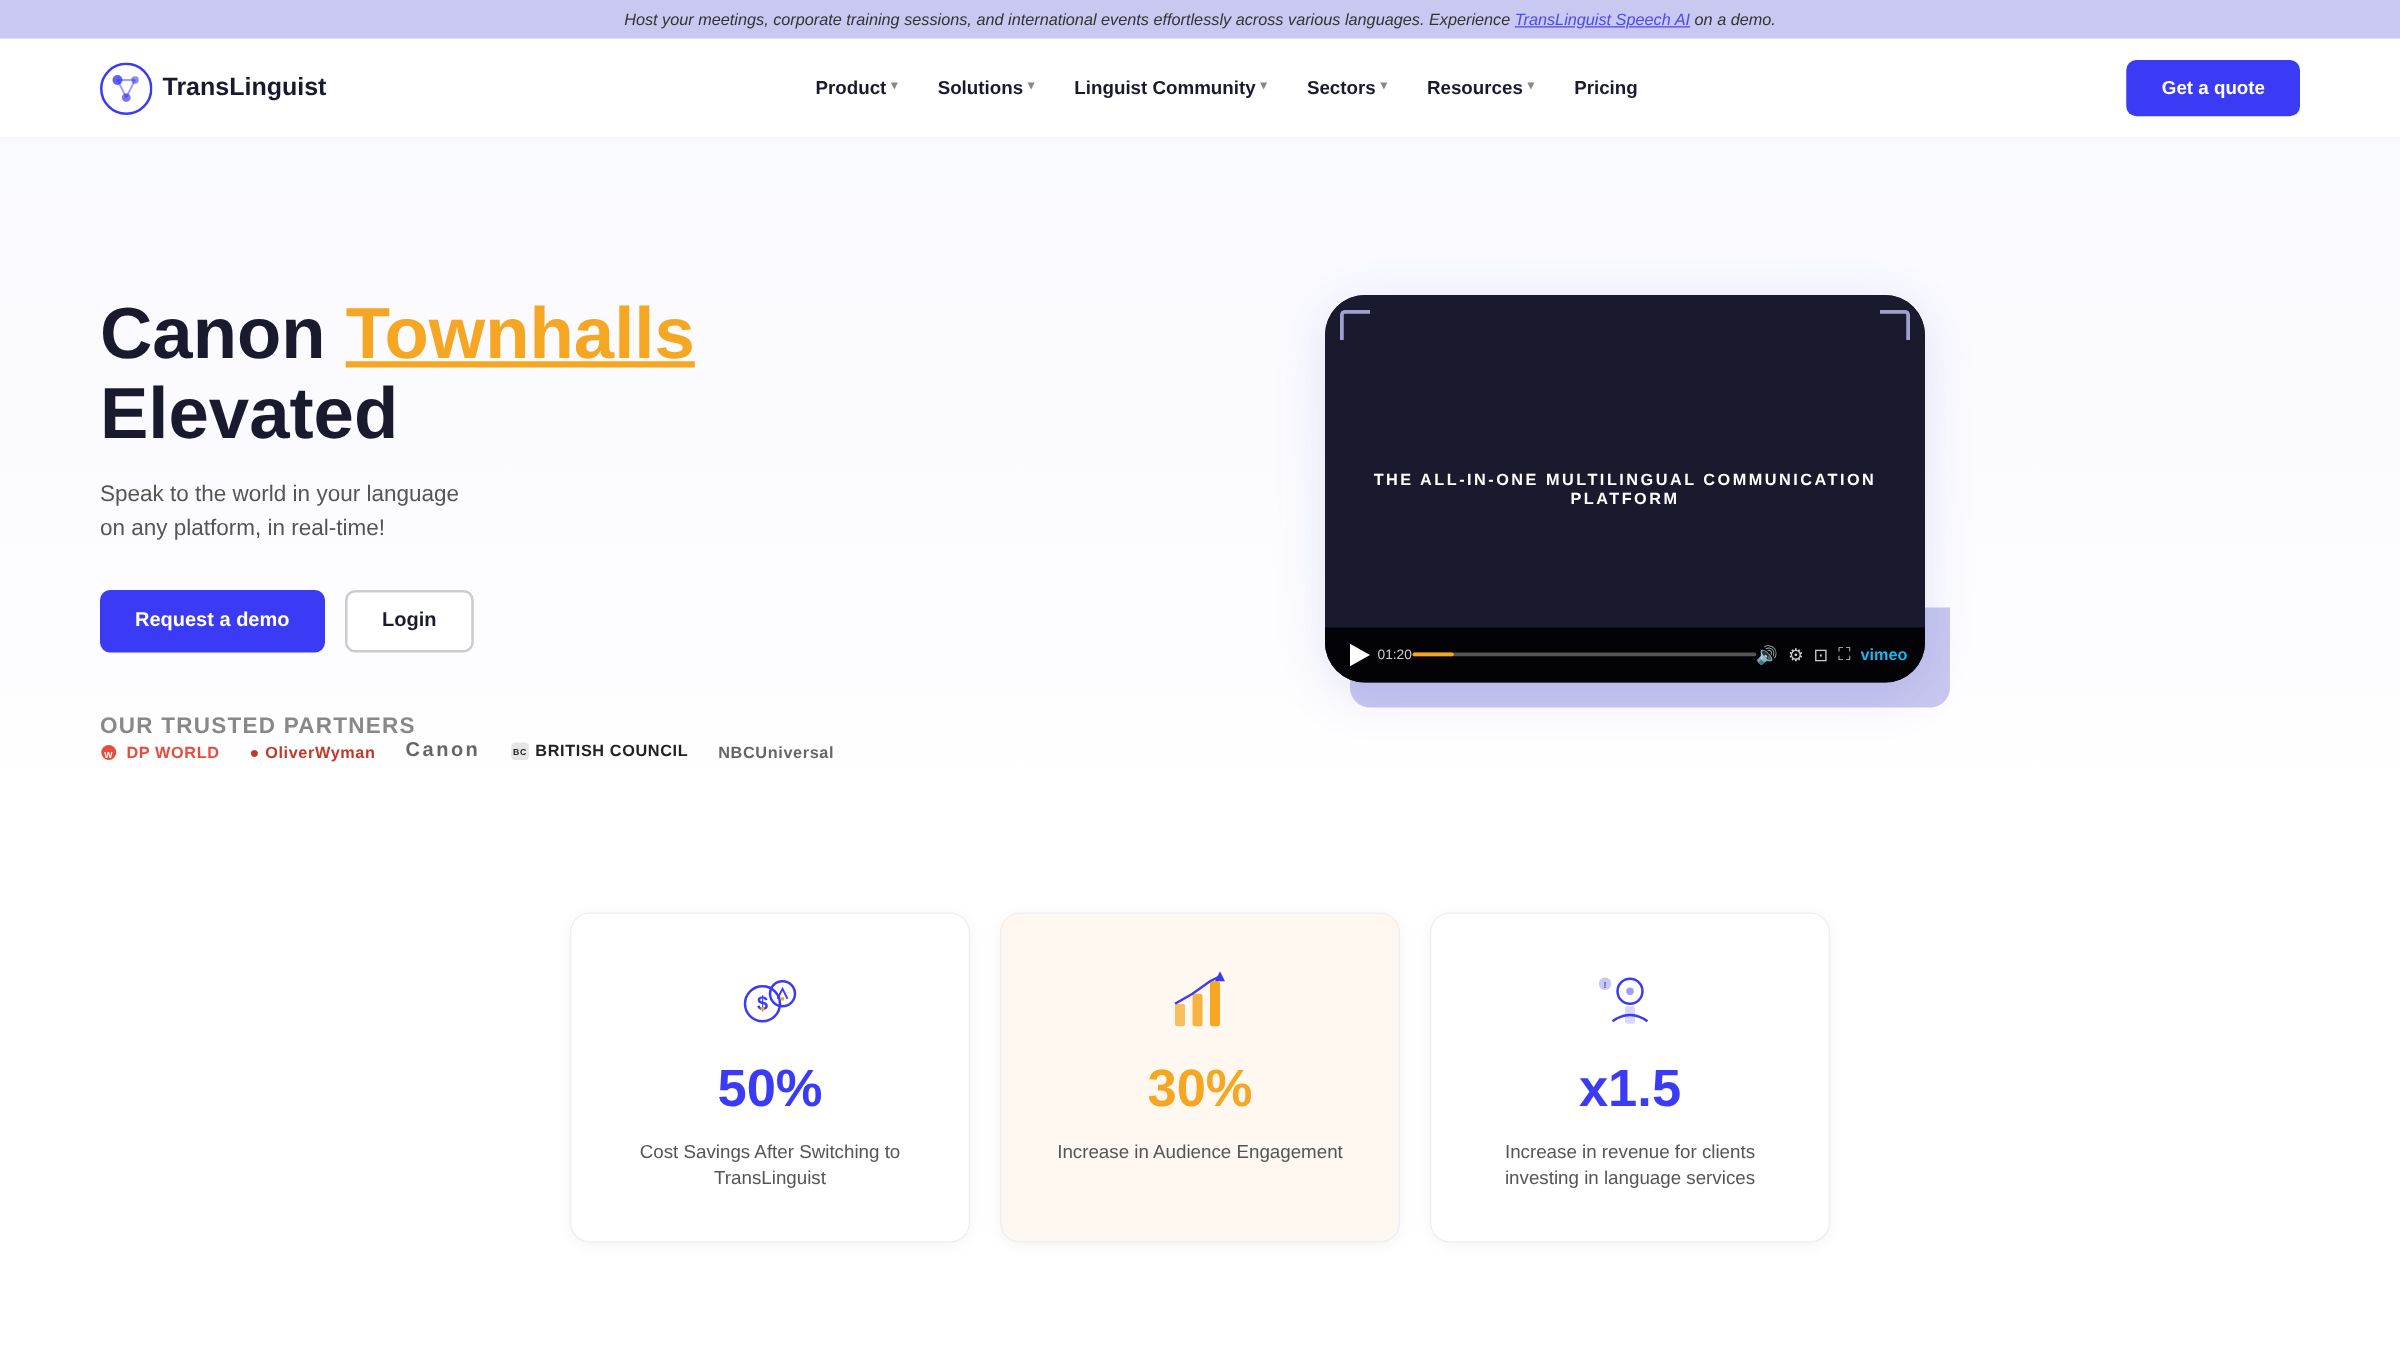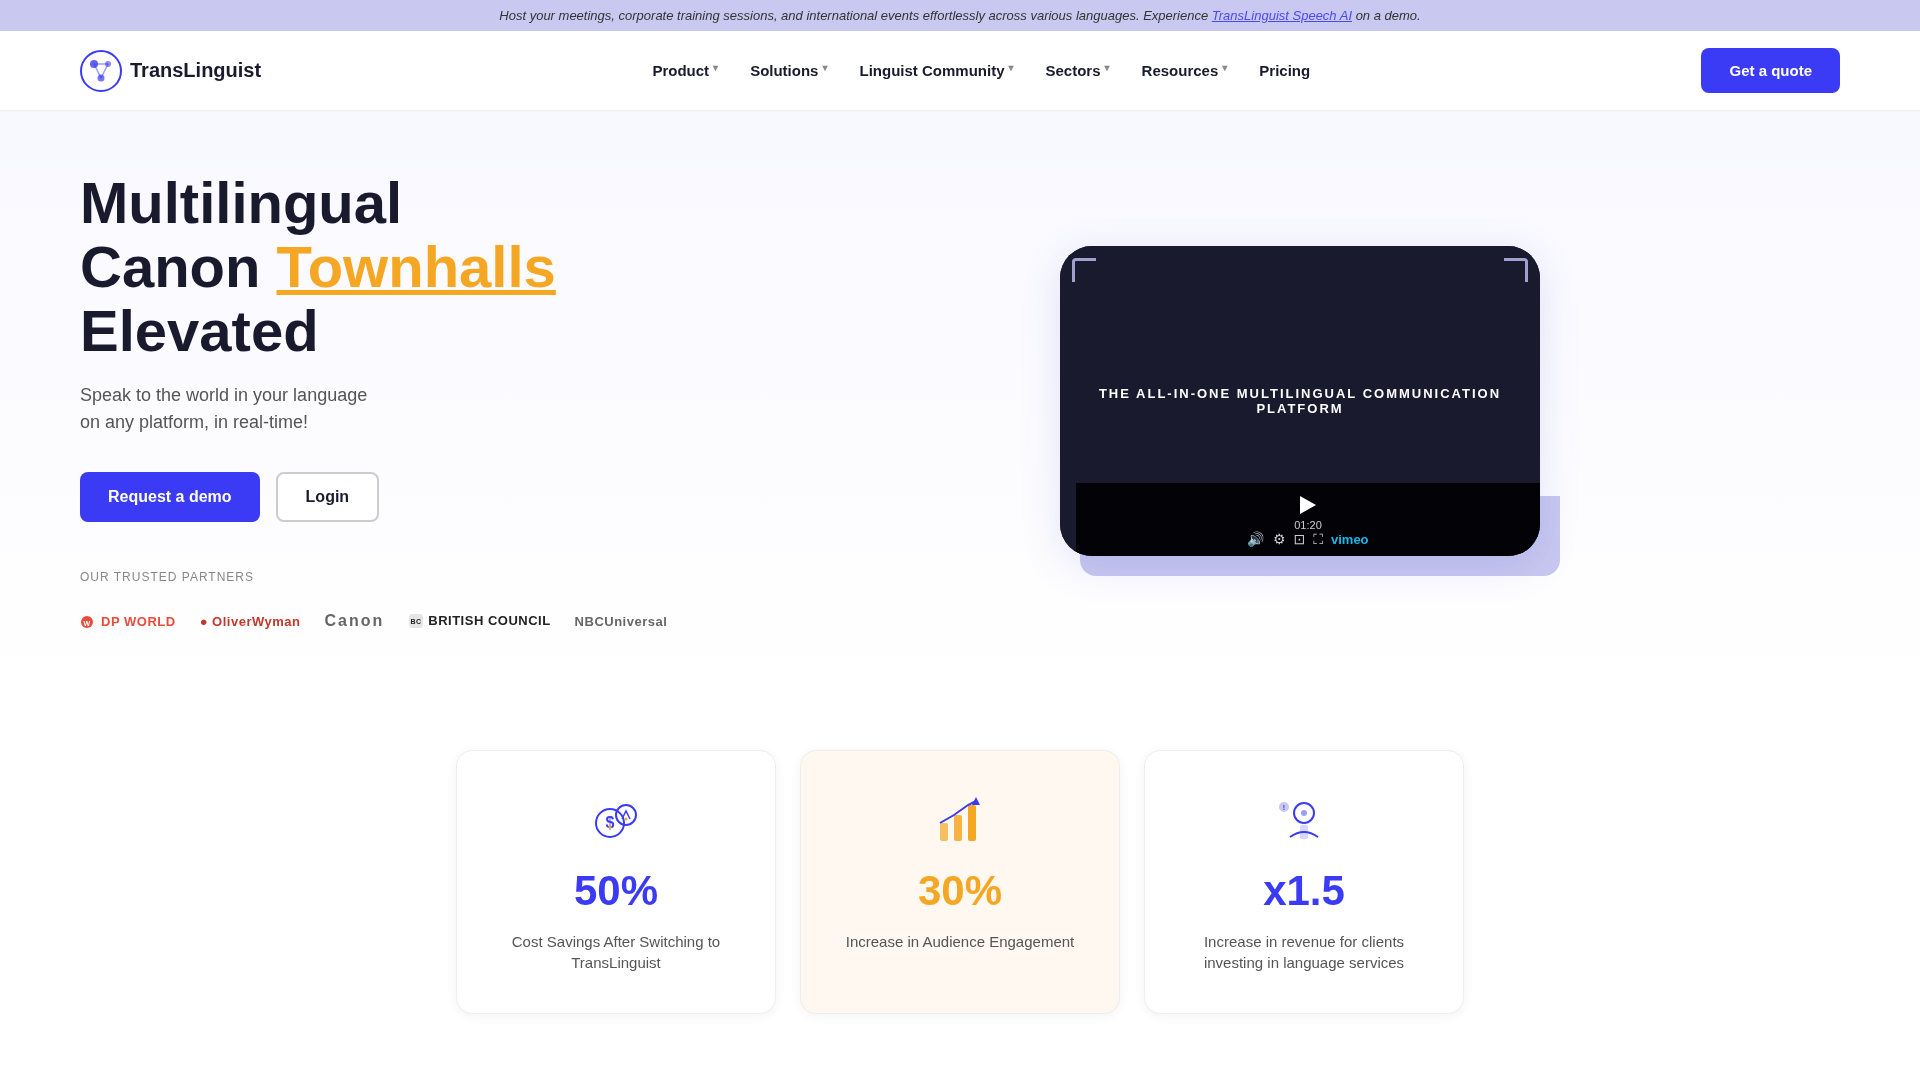--- a/index.html
+++ b/index.html
@@ -123,25 +123,25 @@
       padding: 14px 28px;
       border-radius: 8px;
       font-size: 16px;
       font-weight: 600;
       cursor: pointer;
     }
     .trusted-section {
       margin-top: 8px;
     }
     .trusted-label {
-      font-size: 12px;
-      font-weight: 400;
+      font-size: 18px;
+      font-weight: 700;
       color: #888;
       letter-spacing: 1px;
-      margin-bottom: 28px;
+      margin-bottom: 1px;
     }
     .partner-logos {
       display: flex;
       align-items: center;
       gap: 24px;
       flex-wrap: wrap;
     }
     .partner-logo {
       font-size: 13px;
       color: #888;
@@ -184,27 +184,26 @@
       color: #fff;
       font-size: 13px;
       font-weight: 700;
       letter-spacing: 2px;
       text-align: center;
       padding: 0 30px;
     }
     .video-controls {
       position: absolute;
       bottom: 0;
-      left: 16px;
+      left: 0;
       right: 0;
       background: rgba(0,0,0,0.85);
       padding: 8px 14px;
       display: flex;
       align-items: center;
-      flex-direction: column;
     }
     .play-btn {
       width: 28px;
       height: 28px;
       background: none;
       border: none;
       cursor: pointer;
       display: flex;
       align-items: center;
       justify-content: center;
@@ -400,21 +399,21 @@
       </a>
     </li>
   </ul>
 
   <button class="get-quote-btn">Get a quote</button>
 </nav>
 
 <section class="hero">
   <div class="hero-left">
     <h1 class="hero-title">
-      <span>Multilingual</span><br>
+      <br>
       <span>Canon </span><span class="highlight">Townhalls</span><br>
       <span>Elevated</span>
     </h1>
     <p class="hero-subtitle">
       <span>Speak to the world in your language</span><br>
       <span>on any platform, in real-time!</span>
     </p>
     <div class="hero-buttons">
       <button class="btn-primary">Request a demo</button>
       <button class="btn-secondary">Login</button>

